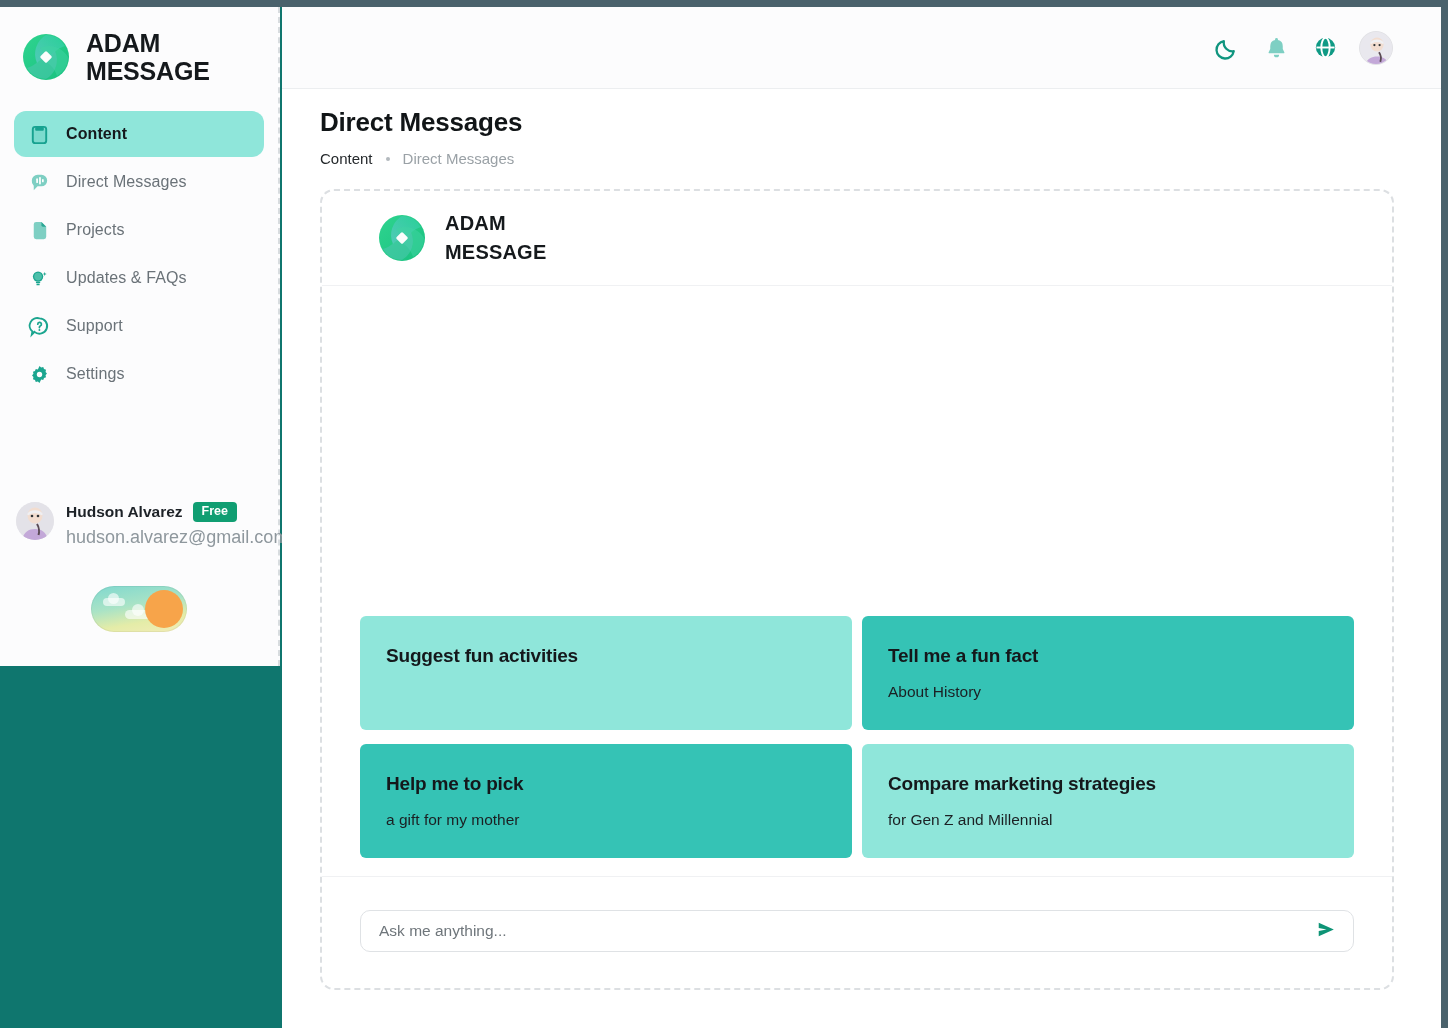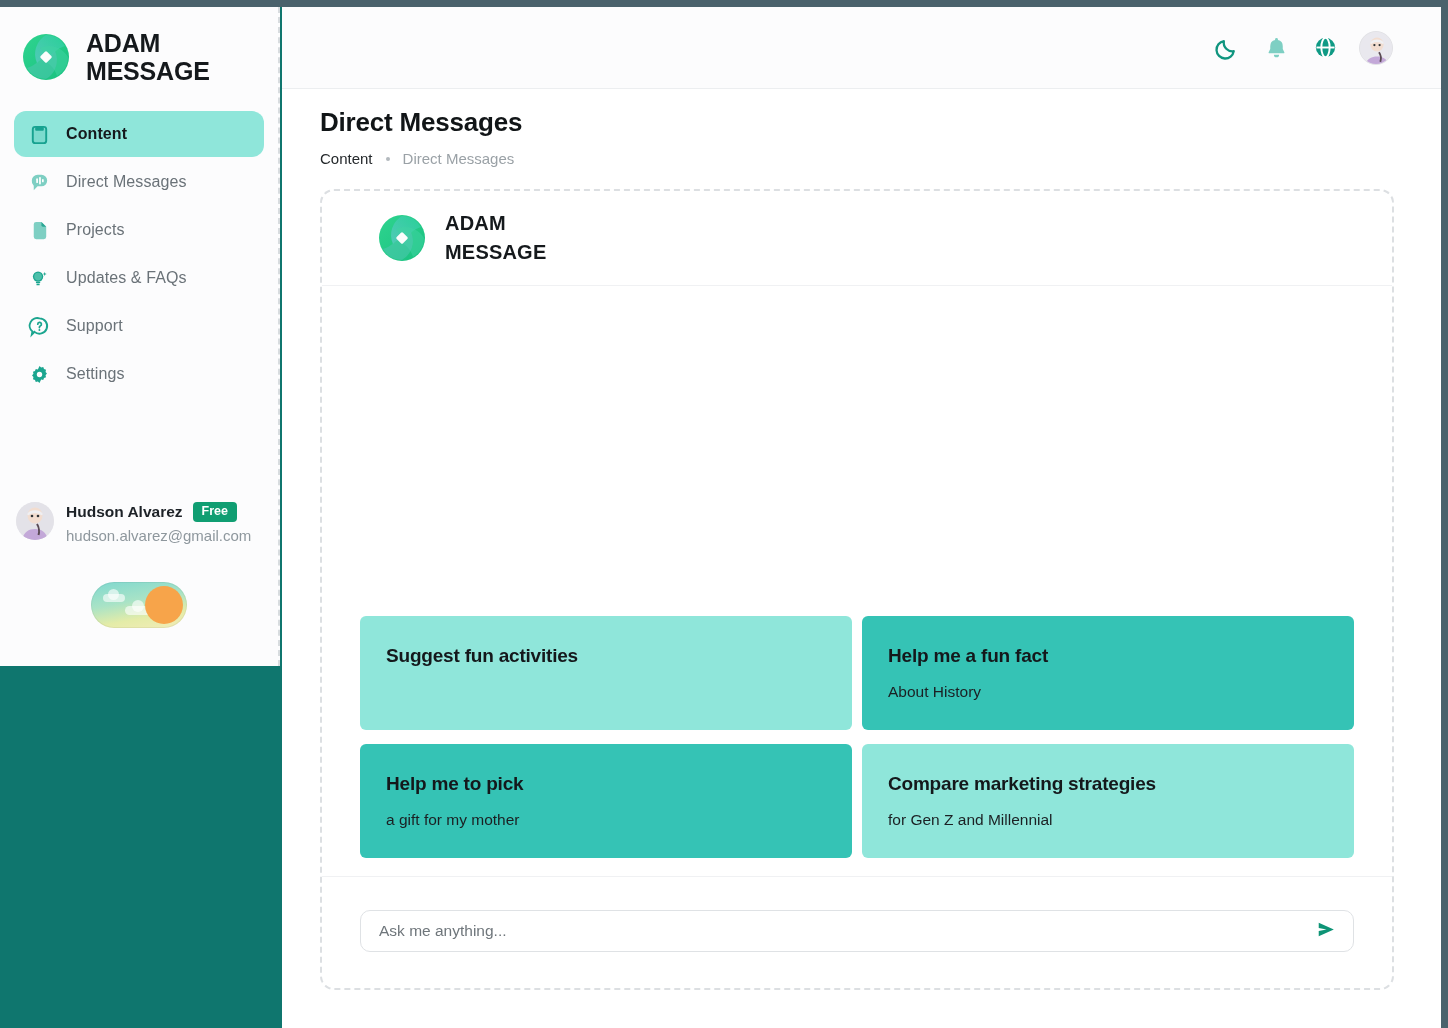--- a/index.html
+++ b/index.html
@@ -104,21 +104,21 @@
   .badge-free {
     background: #109e72;
     color: #ffffff;
     font-size: 12.5px;
     font-weight: 700;
     padding: 3px 9px 4px;
     border-radius: 4px;
     line-height: 1;
   }
   .user-email {
-    font-size: 15px;
+    font-size: 18px;
     color: #8e979d;
     margin-top: 5px;
     white-space: nowrap;
   }
 
   .theme-toggle-wrap {
     display: flex; justify-content: center;
     margin-top: 38px;
   }
   .theme-toggle {
@@ -492,21 +492,21 @@
       </div>
 
       <div class="chat-body">
         <div class="suggestions">
 
           <div class="sugg-card light">
             <div class="sugg-title">Suggest fun activities</div>
           </div>
 
           <div class="sugg-card dark">
-            <div class="sugg-title">Help me a fun fact</div>
+            <div class="sugg-title">Tell me a fun fact</div>
             <div class="sugg-sub">About History</div>
           </div>
 
           <div class="sugg-card dark">
             <div class="sugg-title">Help me to pick</div>
             <div class="sugg-sub">a gift for my mother</div>
           </div>
 
           <div class="sugg-card light">
             <div class="sugg-title">Compare marketing strategies</div>

